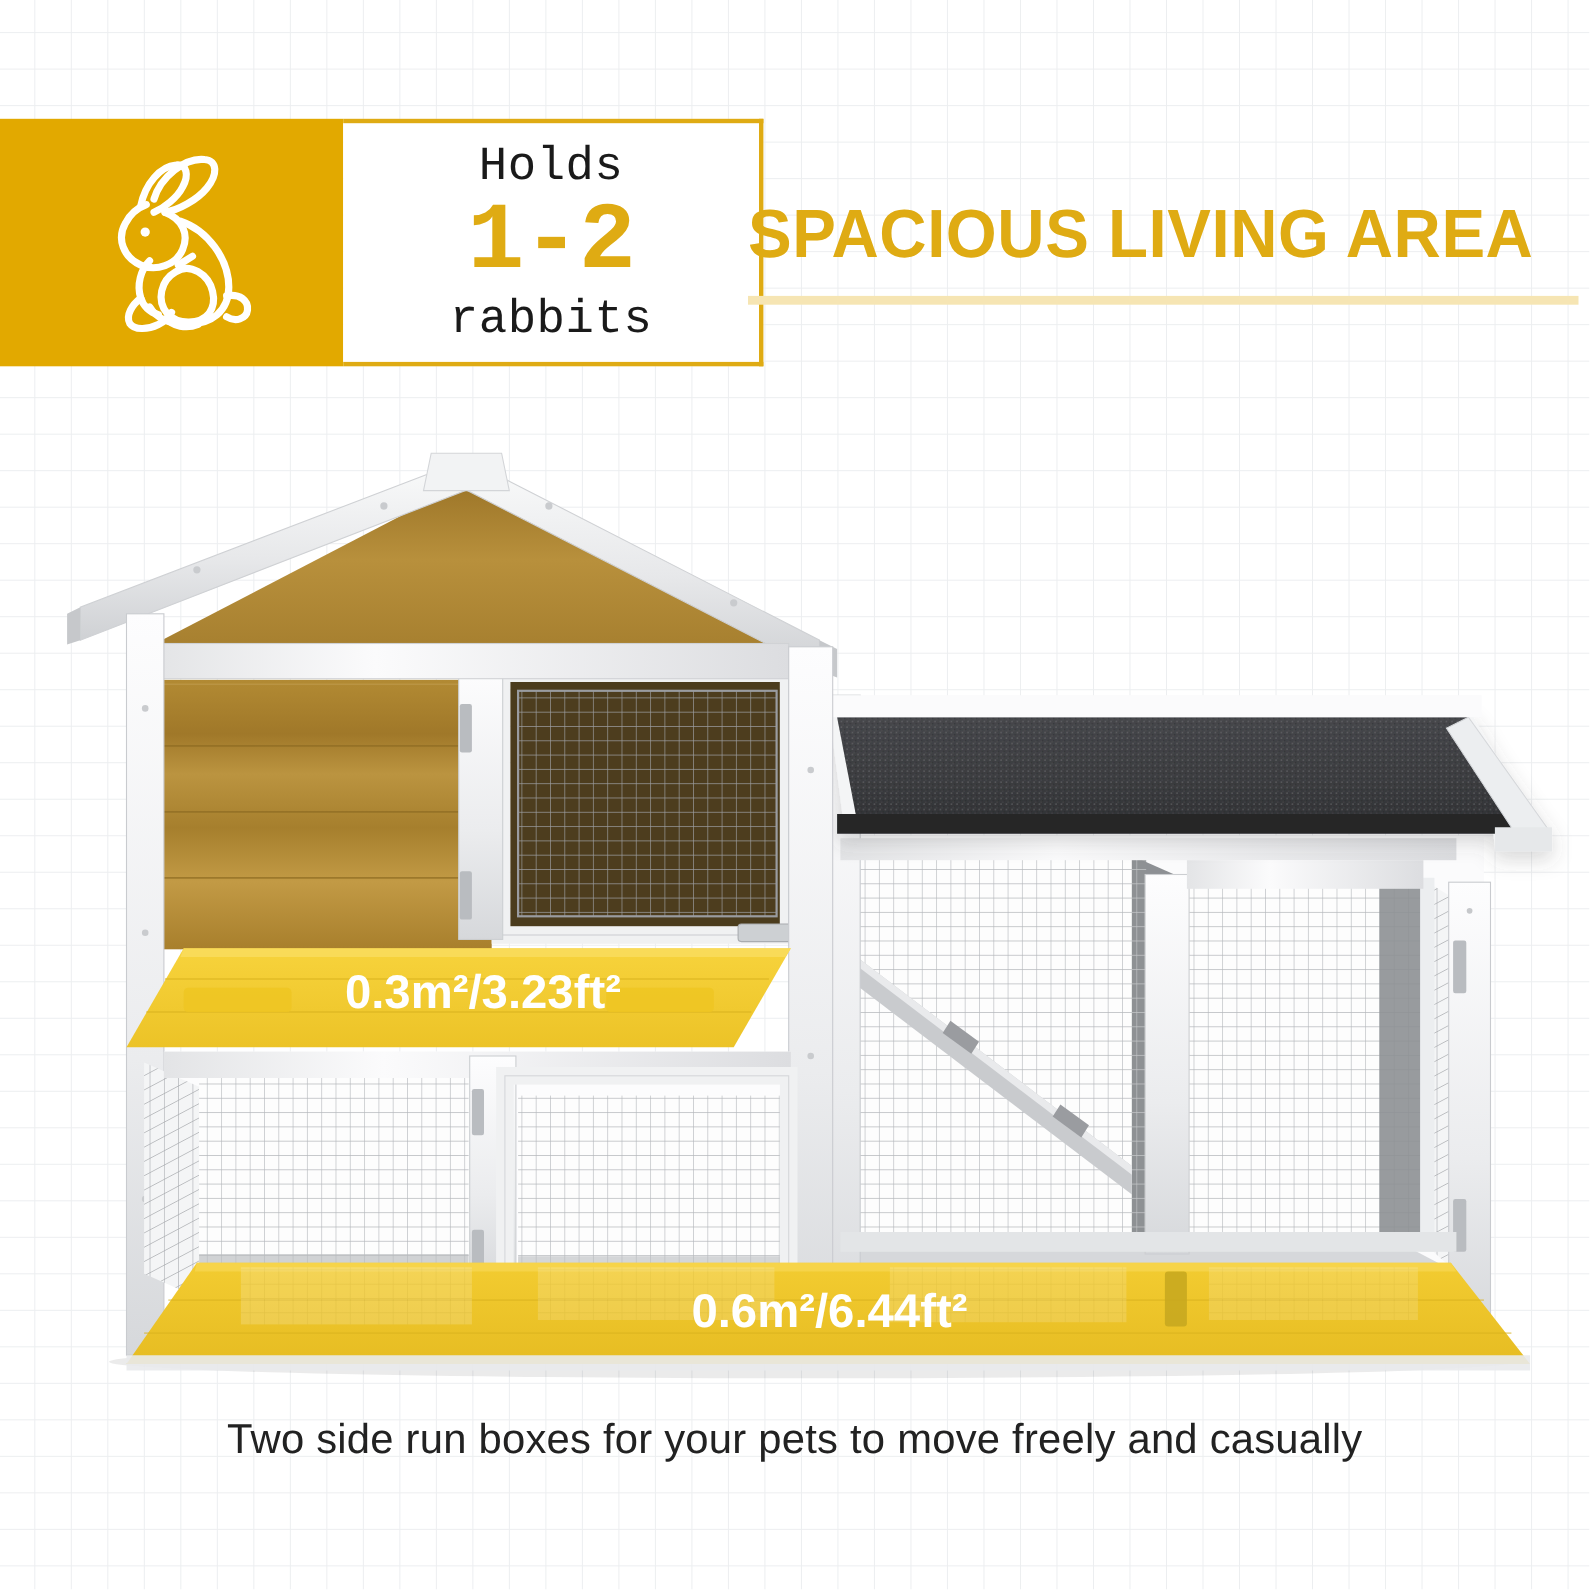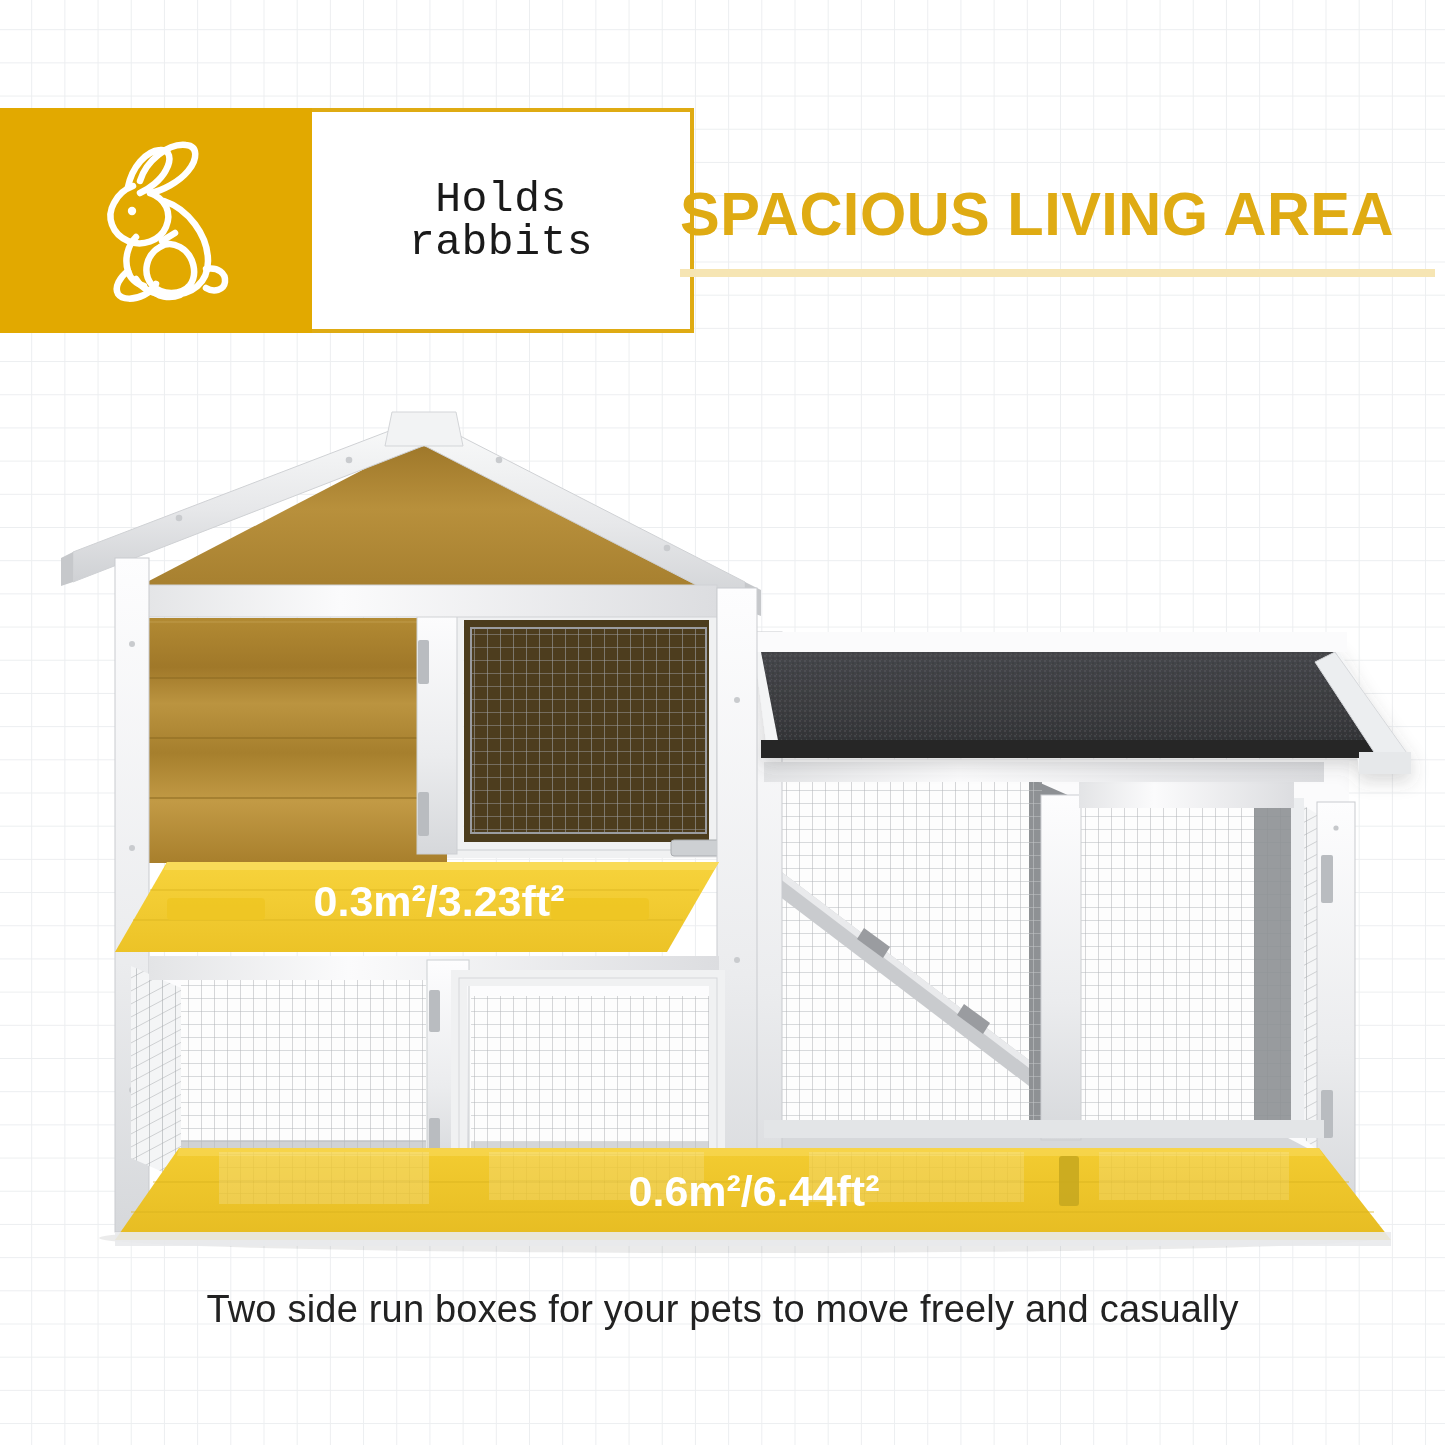--- a/index.html
+++ b/index.html
@@ -105,20 +105,21 @@
 
       <path d="M86 104 L99 96"></path>
 
       <path d="M130 132 C142 130 150 136 149 145 C148 153 138 156 130 151"></path>
 
       <path d="M76 152 C80 160 94 162 104 158"></path>
     </svg>
   </div>
   <div id="badge-white">
     <div id="badge-top">Holds</div>
+    <div id="badge-count">1-2</div>
     <div id="badge-bottom">rabbits</div>
   </div>
 </div>
 
 <div id="headline-wrap">
   <div id="headline">SPACIOUS LIVING AREA</div>
   <div id="headline-rule"></div>
 </div>
 
 <div id="product">

